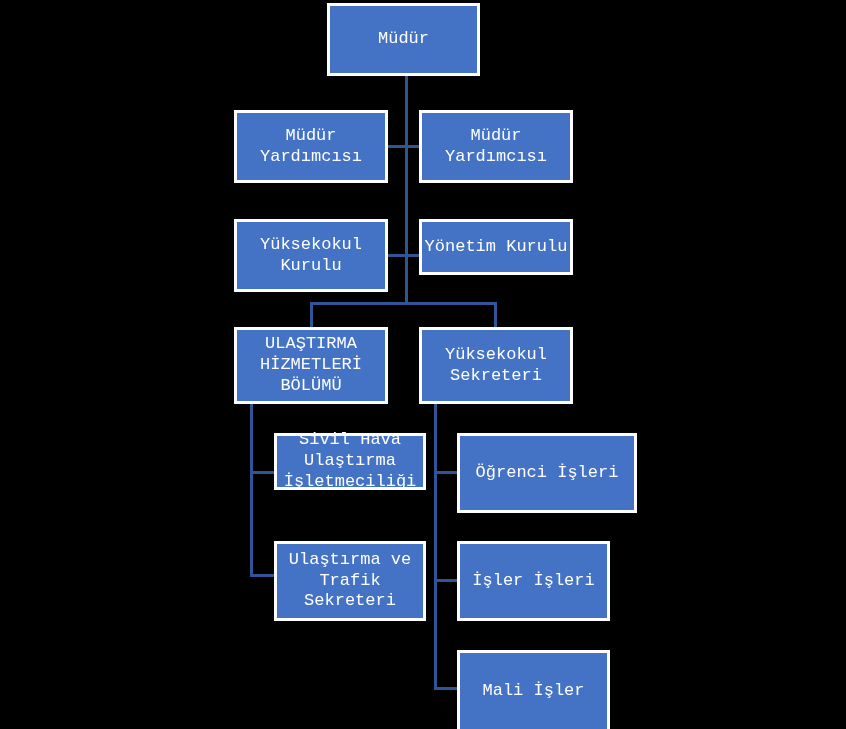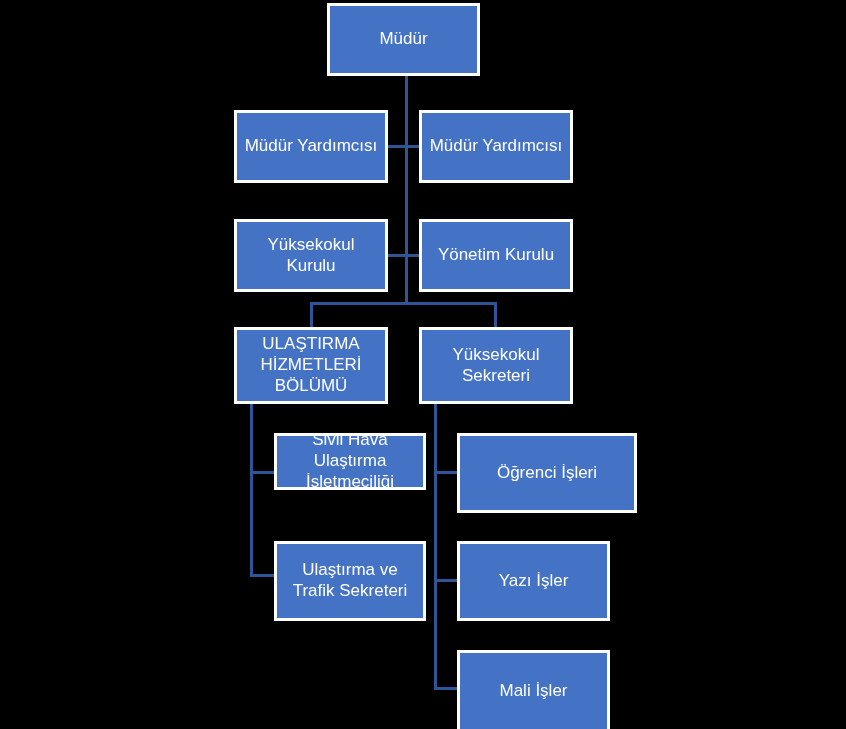--- a/index.html
+++ b/index.html
@@ -22,20 +22,21 @@
     border: 3px solid #f0abfc;
     color: #FFFFFF;
     display: flex;
     align-items: center;
     justify-content: center;
     text-align: center;
     line-height: 1.22;
     font-size: 17px;
     padding: 2px 0;
     white-space: pre-line;
+    font-family: Liberation Mono, monospace;
   }
   .conn {
     position: absolute;
     background: #2F5597;
   }
   .conn-h { height: 3px; }
   .conn-v { width: 3px; }
 </style>
 </head>
 <body>
@@ -52,27 +53,27 @@
     <div class="conn conn-h" style="left: 250px; top: 574px; width: 24px; background: rgb(47, 85, 151);"></div>
     <div class="conn conn-v" style="left: 434px; top: 404px; height: 286px; background: rgb(47, 85, 151);"></div>
     <div class="conn conn-h" style="left: 434px; top: 471px; width: 23px; background: rgb(47, 85, 151);"></div>
     <div class="conn conn-h" style="left: 434px; top: 579px; width: 23px; background: rgb(47, 85, 151);"></div>
     <div class="conn conn-h" style="left: 434px; top: 687px; width: 23px; background: rgb(47, 85, 151);"></div>
     <div class="node" style="left: 327px; top: 3px; width: 153px; height: 73px; background: rgb(68, 114, 196); border-color: rgb(255, 255, 255); color: rgb(255, 255, 255);">Müdür</div>
     <div class="node" style="left: 234px; top: 110px; width: 154px; height: 73px; background: rgb(68, 114, 196); border-color: rgb(255, 255, 255); color: rgb(255, 255, 255);">Müdür Yardımcısı</div>
     <div class="node" style="left: 419px; top: 110px; width: 154px; height: 73px; background: rgb(68, 114, 196); border-color: rgb(255, 255, 255); color: rgb(255, 255, 255);">Müdür Yardımcısı</div>
     <div class="node" style="left: 234px; top: 219px; width: 154px; height: 73px; background: rgb(68, 114, 196); border-color: rgb(255, 255, 255); color: rgb(255, 255, 255);">Yüksekokul
 Kurulu</div>
-    <div class="node" style="left: 419px; top: 219px; width: 154px; height: 73px; background: rgb(68, 114, 196); border-color: rgb(255, 255, 255); color: rgb(255, 255, 255);">Yönetim Kurulu</div>
+    <div class="node" style="left: 419px; top: 219px; width: 154px; height: 56px; background: rgb(68, 114, 196); border-color: rgb(255, 255, 255); color: rgb(255, 255, 255);">Yönetim Kurulu</div>
     <div class="node" style="left: 234px; top: 327px; width: 154px; height: 77px; background: rgb(68, 114, 196); border-color: rgb(255, 255, 255); color: rgb(255, 255, 255);">ULAŞTIRMA
 HİZMETLERİ
 BÖLÜMÜ</div>
     <div class="node" style="left: 419px; top: 327px; width: 154px; height: 77px; background: rgb(68, 114, 196); border-color: rgb(255, 255, 255); color: rgb(255, 255, 255);">Yüksekokul
 Sekreteri</div>
     <div class="node" style="left: 274px; top: 433px; width: 152px; height: 57px; background: rgb(68, 114, 196); border-color: rgb(255, 255, 255); color: rgb(255, 255, 255);">Sivil Hava
 Ulaştırma
 İşletmeciliği</div>
     <div class="node" style="left: 274px; top: 541px; width: 152px; height: 80px; background: rgb(68, 114, 196); border-color: rgb(255, 255, 255); color: rgb(255, 255, 255);">Ulaştırma ve
 Trafik Sekreteri</div>
     <div class="node" style="left: 457px; top: 433px; width: 180px; height: 80px; background: rgb(68, 114, 196); border-color: rgb(255, 255, 255); color: rgb(255, 255, 255);">Öğrenci İşleri</div>
-    <div class="node" style="left: 457px; top: 541px; width: 153px; height: 80px; background: rgb(68, 114, 196); border-color: rgb(255, 255, 255); color: rgb(255, 255, 255);">Yazı İşler</div>
+    <div class="node" style="left: 457px; top: 541px; width: 153px; height: 80px; background: rgb(68, 114, 196); border-color: rgb(255, 255, 255); color: rgb(255, 255, 255);">İşler İşleri</div>
     <div class="node" style="left: 457px; top: 650px; width: 153px; height: 82px; background: rgb(68, 114, 196); border-color: rgb(255, 255, 255); color: rgb(255, 255, 255);">Mali İşler</div>
   </div>
 
 </body></html>

